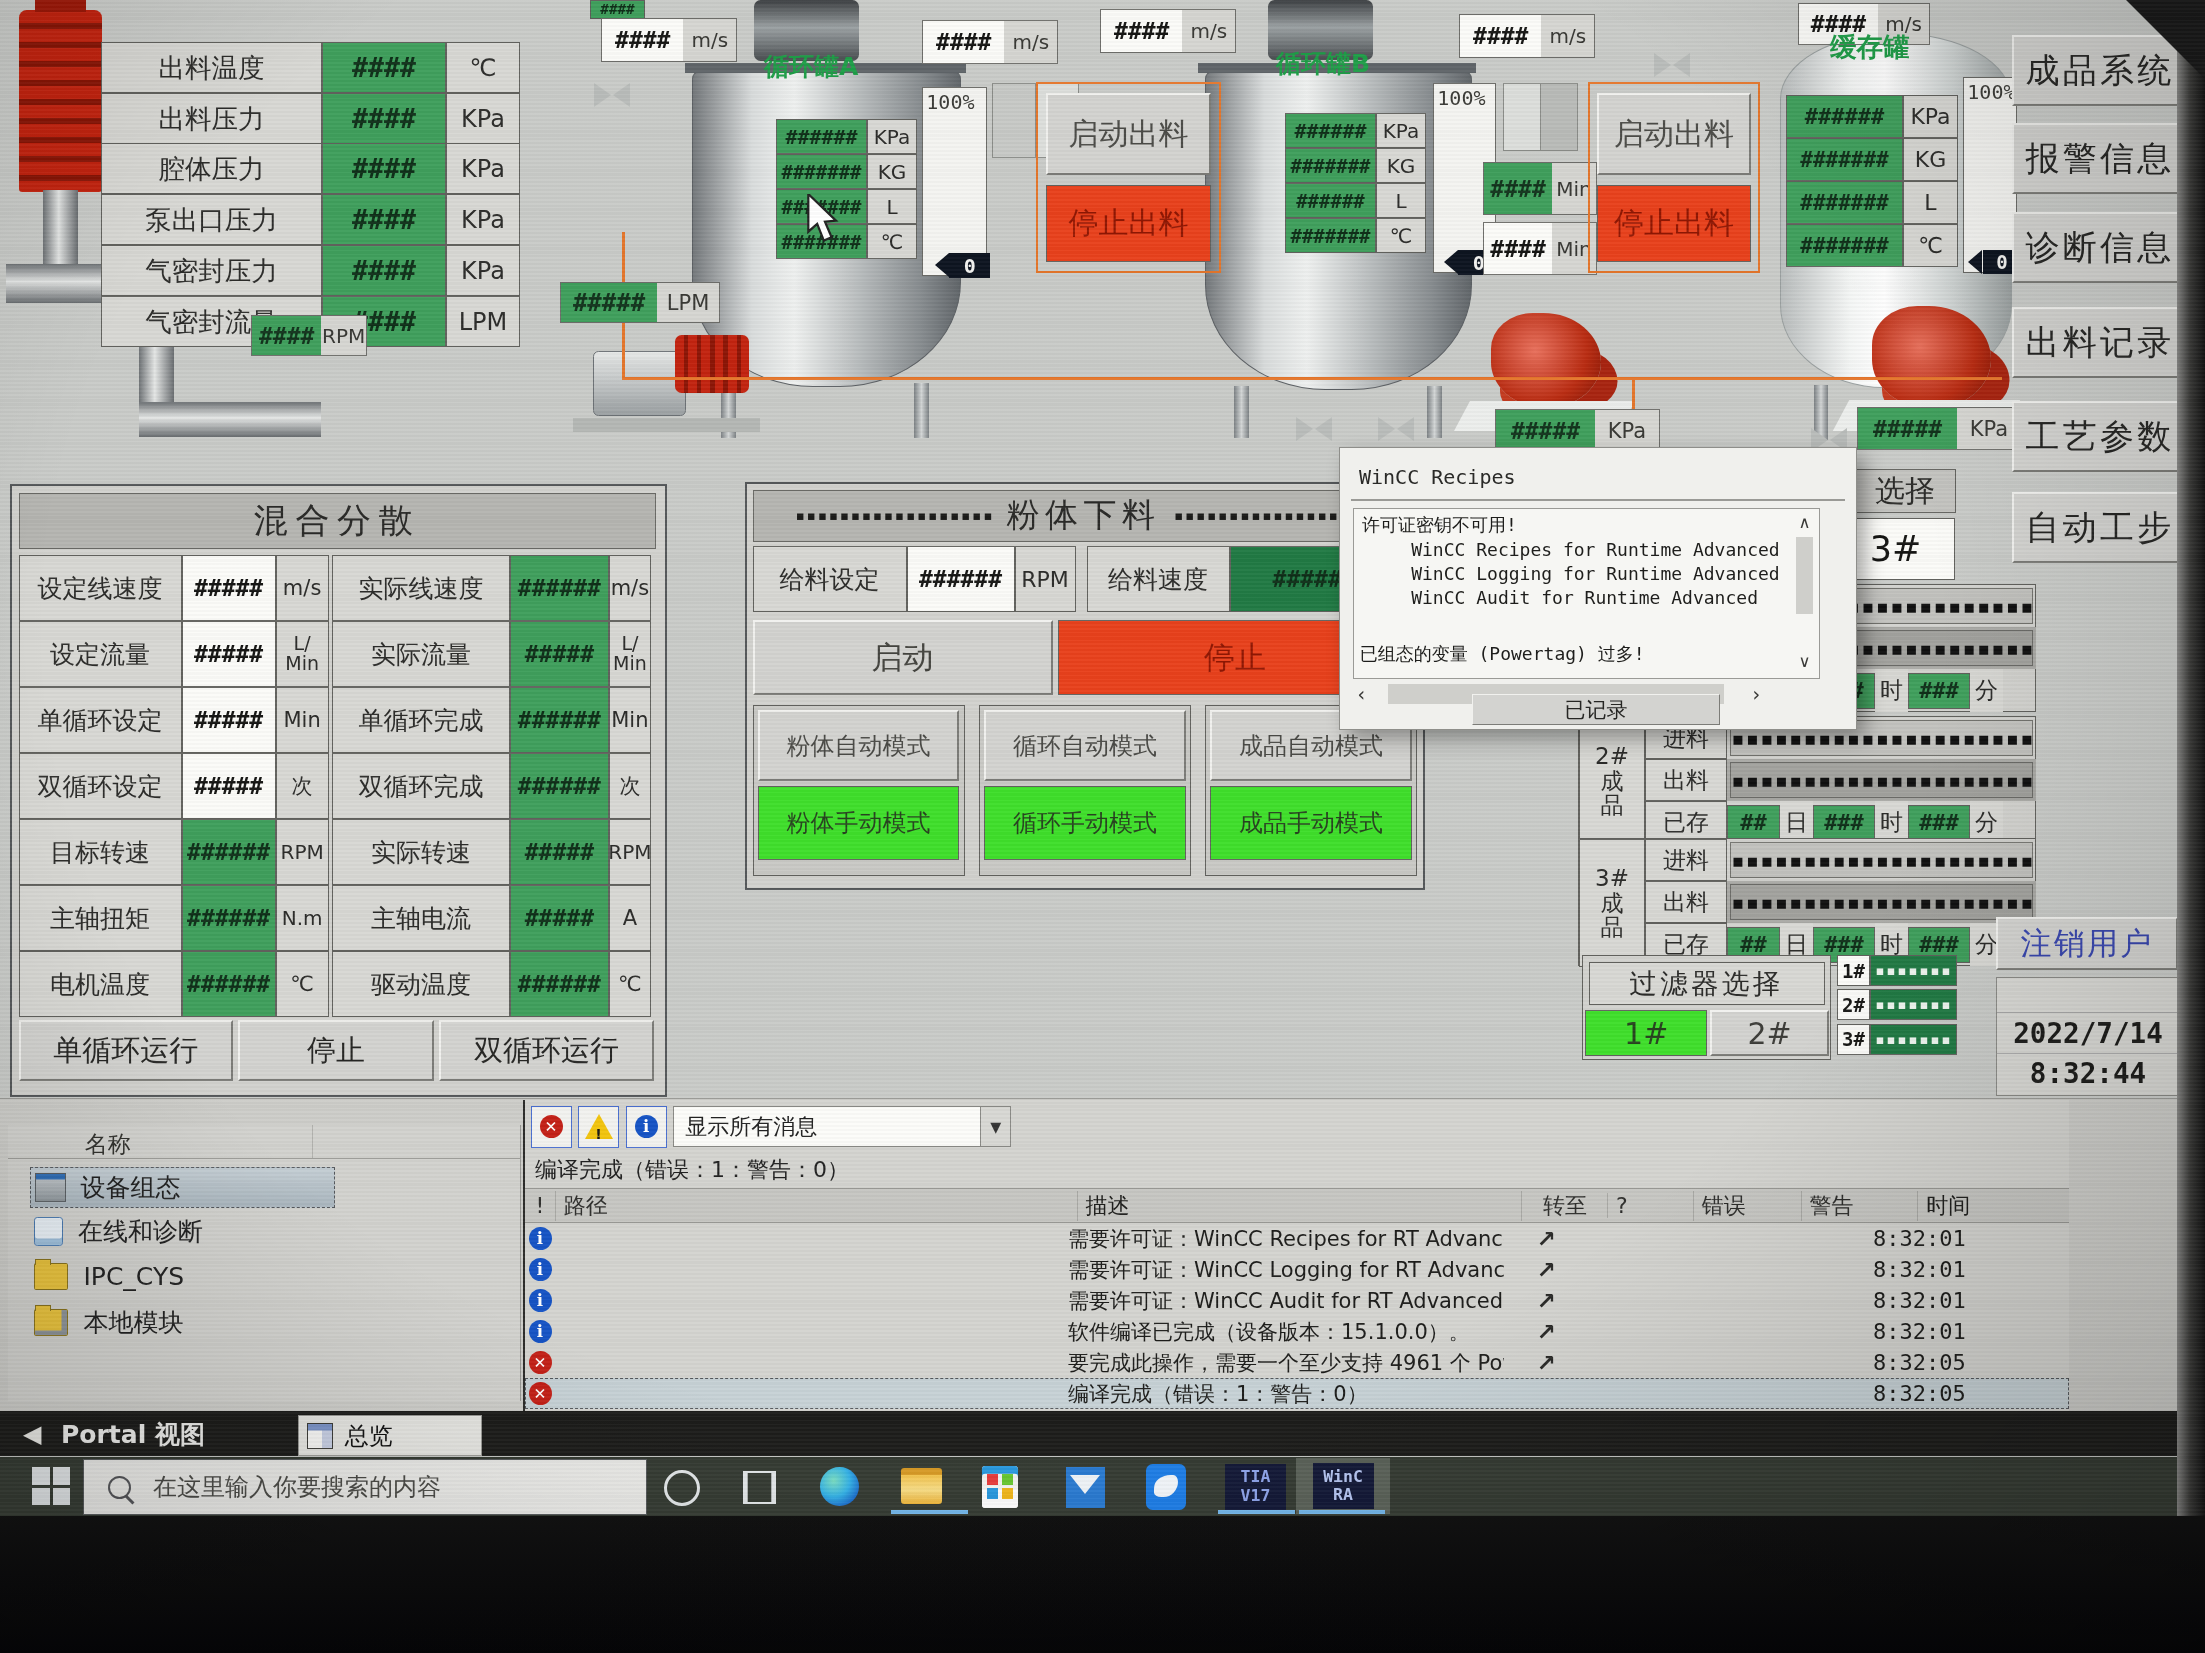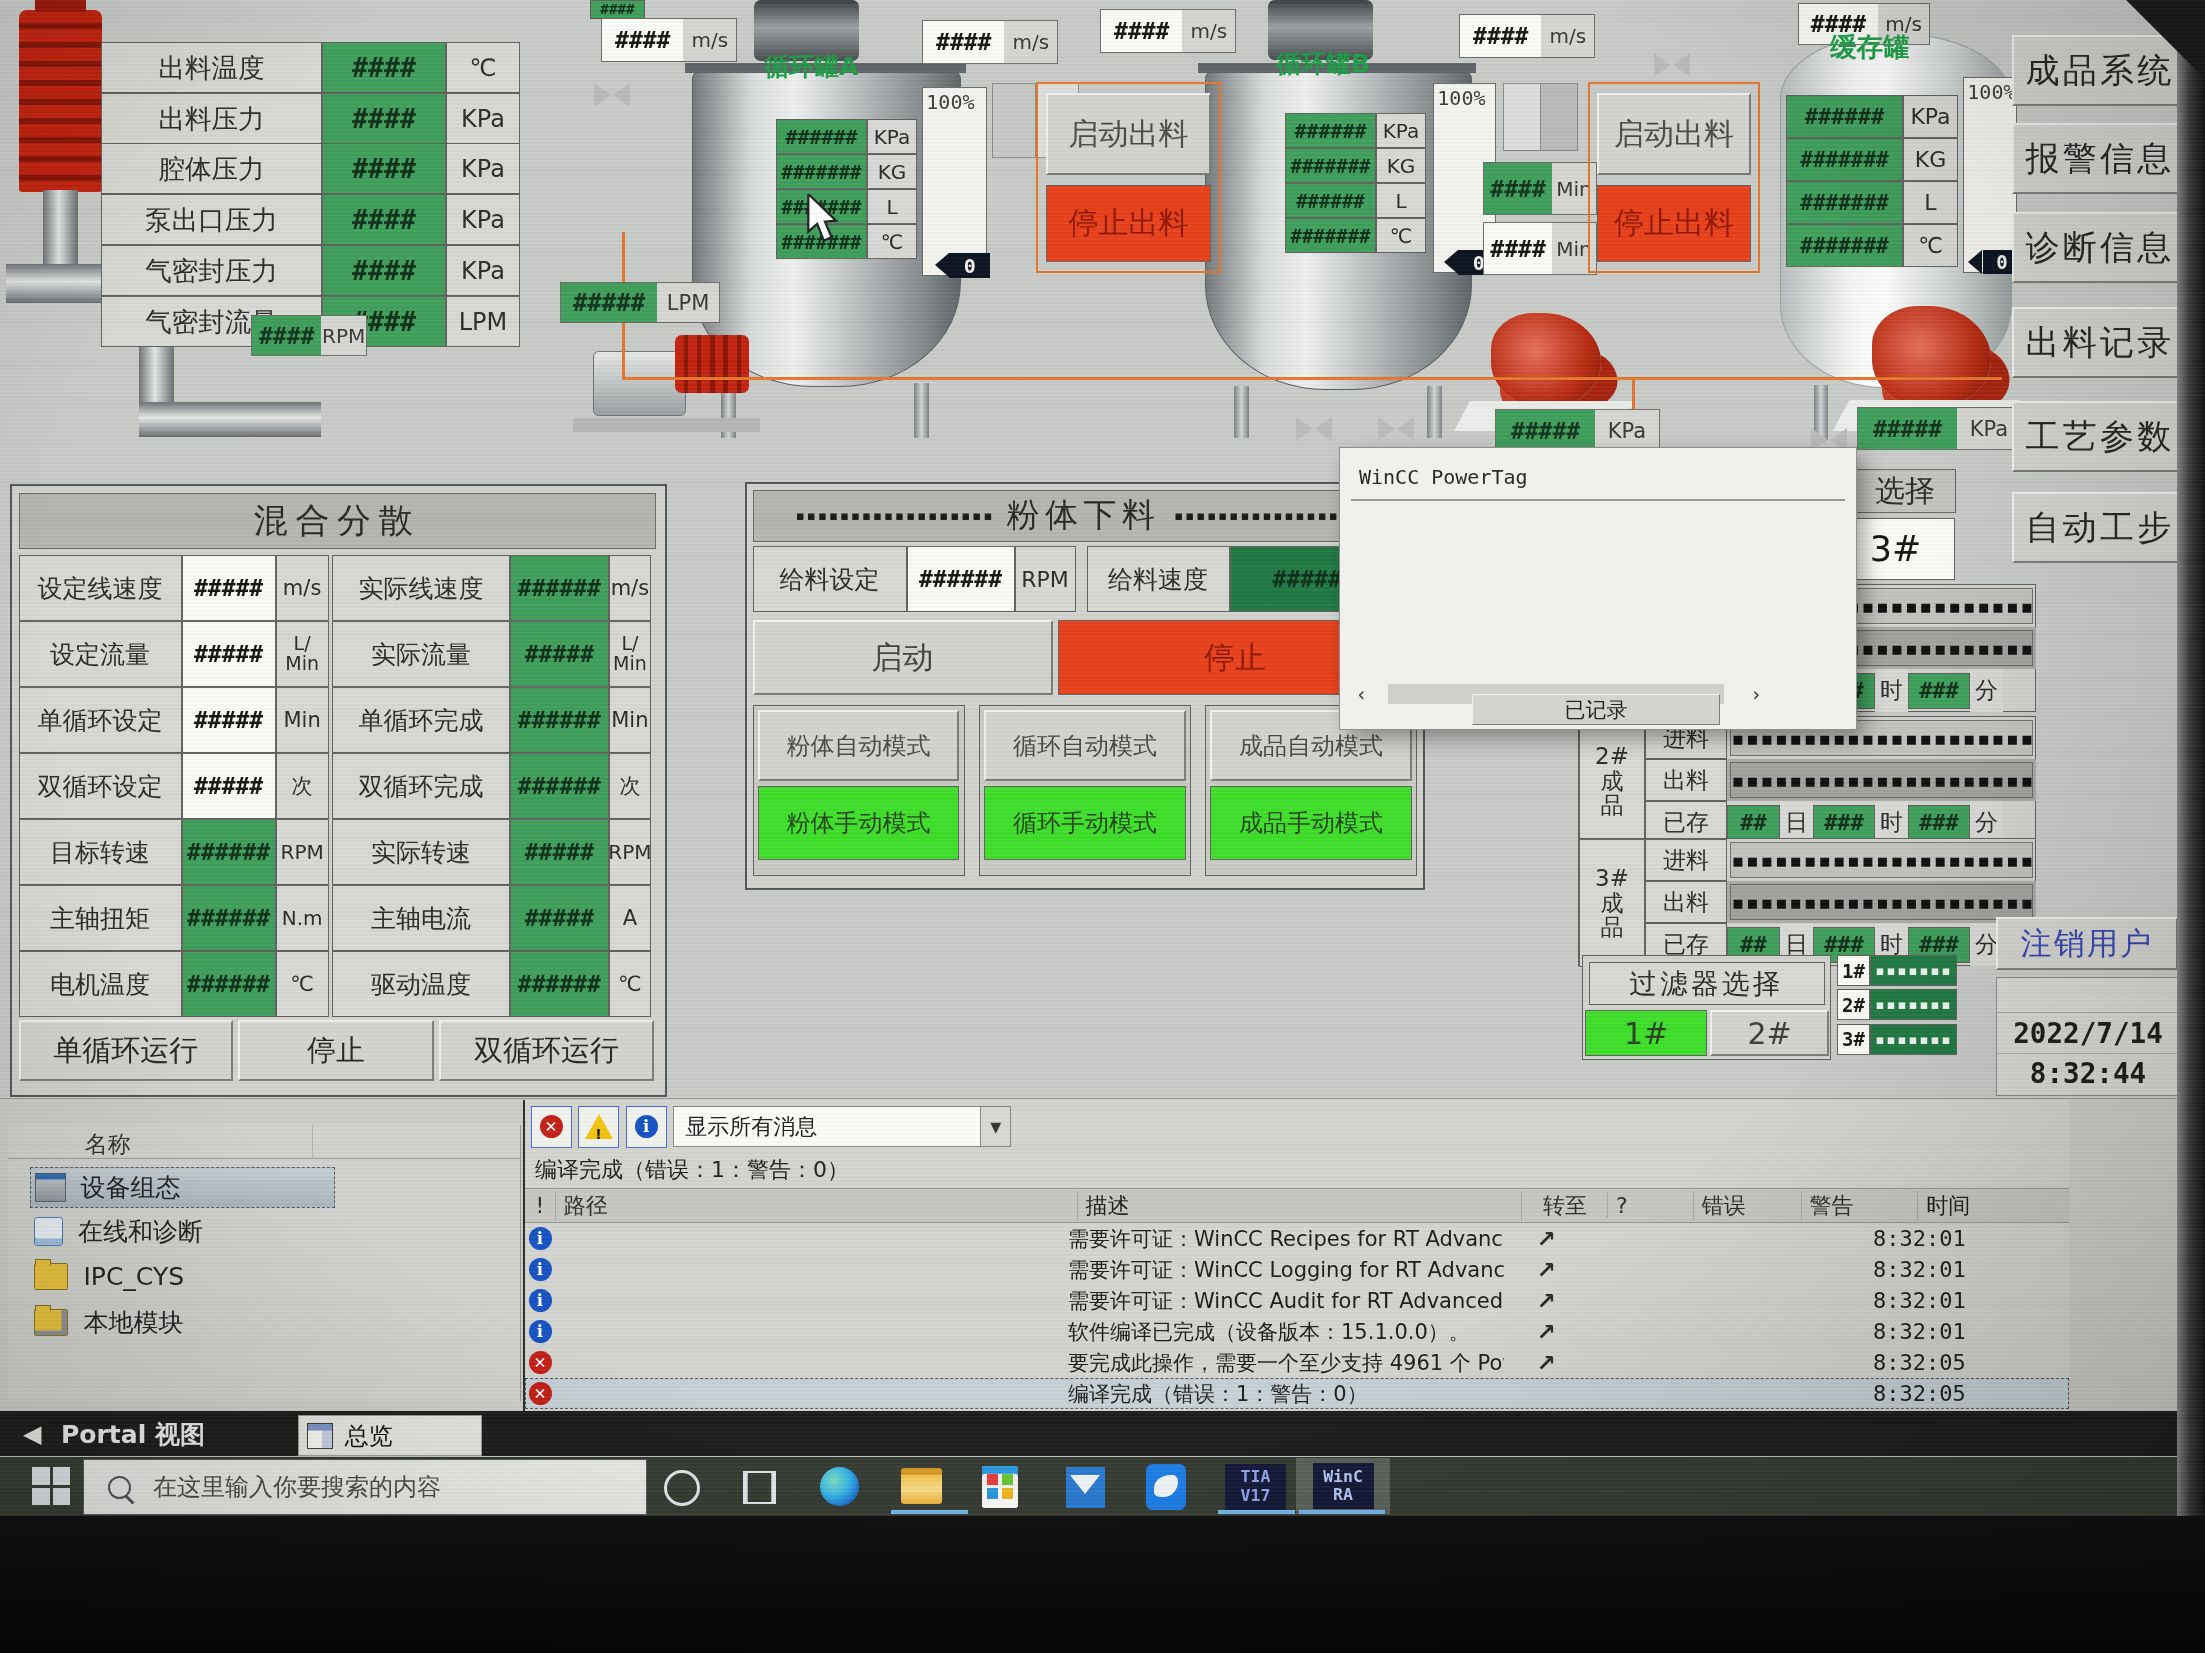--- a/index.html
+++ b/index.html
@@ -499,22 +499,35 @@
   <div class="abs btn3d sidebar-btn" style="left:2012px;top:492px;width:176px;height:71px;">自动工步</div>
   <div class="abs btn3d" style="left:1996px;top:917px;width:182px;height:53px;font-size:31px;color:#3947ae;letter-spacing:2.2px;">注销用户</div>
   <div class="abs" style="left:1996px;top:977px;width:182px;height:117px;background:#d8d8d4;border:1.7px solid #8c8c88;">
     <div style="height:34px;border-bottom:1.1px solid #aaa;"></div>
     <div class="mono" style="height:40px;display:flex;align-items:center;justify-content:center;font-size:27.6px;font-weight:bold;color:#1c1c1a;border-bottom:1.1px solid #aaa;">2022/7/14</div>
     <div class="mono" style="height:39px;display:flex;align-items:center;justify-content:center;font-size:27.6px;font-weight:bold;color:#1c1c1a;">8:32:44</div>
   </div>
 
   <div class="abs" style="left:1339px;top:447px;width:516px;height:281px;background:#f0f0ed;border:1.7px solid #8e8e8a;
        box-shadow:7.7px 8.8px 19px rgba(0,0,0,.35);z-index:50;">
-    <div class="mono" style="position:absolute;left:19px;top:16.5px;font-size:20px;color:#2a2a28;">WinCC PowerTag</div>
+    <div class="mono" style="position:absolute;left:19px;top:16.5px;font-size:20px;color:#2a2a28;">WinCC Recipes</div>
     <div class="abs" style="left:11px;top:51px;width:494px;height:1.7px;background:#9a9a96;"></div>
+    <div class="abs" style="left:13.2px;top:60px;width:465px;height:169px;background:#f6f6f3;border:1.7px solid #9a9a96;">
+      <div class="mono" style="position:absolute;left:7.7px;top:4.4px;font-size:18px;color:#1e1e1c;">许可证密钥不可用!</div>
+      <div class="mono" style="position:absolute;left:57px;top:30px;font-size:18px;color:#1e1e1c;white-space:nowrap;">WinCC Recipes for Runtime Advanced</div>
+      <div class="mono" style="position:absolute;left:57px;top:54px;font-size:18px;color:#1e1e1c;white-space:nowrap;">WinCC Logging for Runtime Advanced</div>
+      <div class="mono" style="position:absolute;left:57px;top:78px;font-size:18px;color:#1e1e1c;white-space:nowrap;">WinCC Audit for Runtime Advanced</div>
+      <div class="mono" style="position:absolute;left:5.5px;top:133px;font-size:18px;color:#1e1e1c;white-space:nowrap;">已组态的变量 (Powertag) 过多!</div>
+
+      <div class="abs" style="right:2.2px;top:1.1px;width:25px;height:163px;">
+        <div style="height:24px;display:flex;align-items:center;justify-content:center;font-size:16.5px;color:#3a3a38;">∧</div>
+        <div style="margin:3.3px 4.4px;height:77px;background:#cfcfcb;"></div>
+        <div style="position:absolute;bottom:0;width:100%;height:24px;display:flex;align-items:center;justify-content:center;font-size:16.5px;color:#3a3a38;">∨</div>
+      </div>
+    </div>
 
     <div class="abs" style="left:13.2px;top:234px;width:465px;height:25px;">
       <span style="position:absolute;left:4.4px;top:1.1px;font-size:19px;color:#3a3a38;">‹</span>
       <span style="position:absolute;left:35px;top:2.2px;width:336px;height:20px;background:#cfcfcb;"></span>
       <span style="position:absolute;right:58px;top:1.1px;font-size:19px;color:#3a3a38;">›</span>
     </div>
     <div class="abs btn3d" style="left:132px;top:246px;width:248px;height:31px;font-size:21px;border-width:1.7px;">已记录</div>
   </div>
 
   <div class="abs" style="left:0;top:1098px;width:2179px;height:313px;background:#cdcdc9;border-top:1.7px solid #9e9e9a;"></div>

